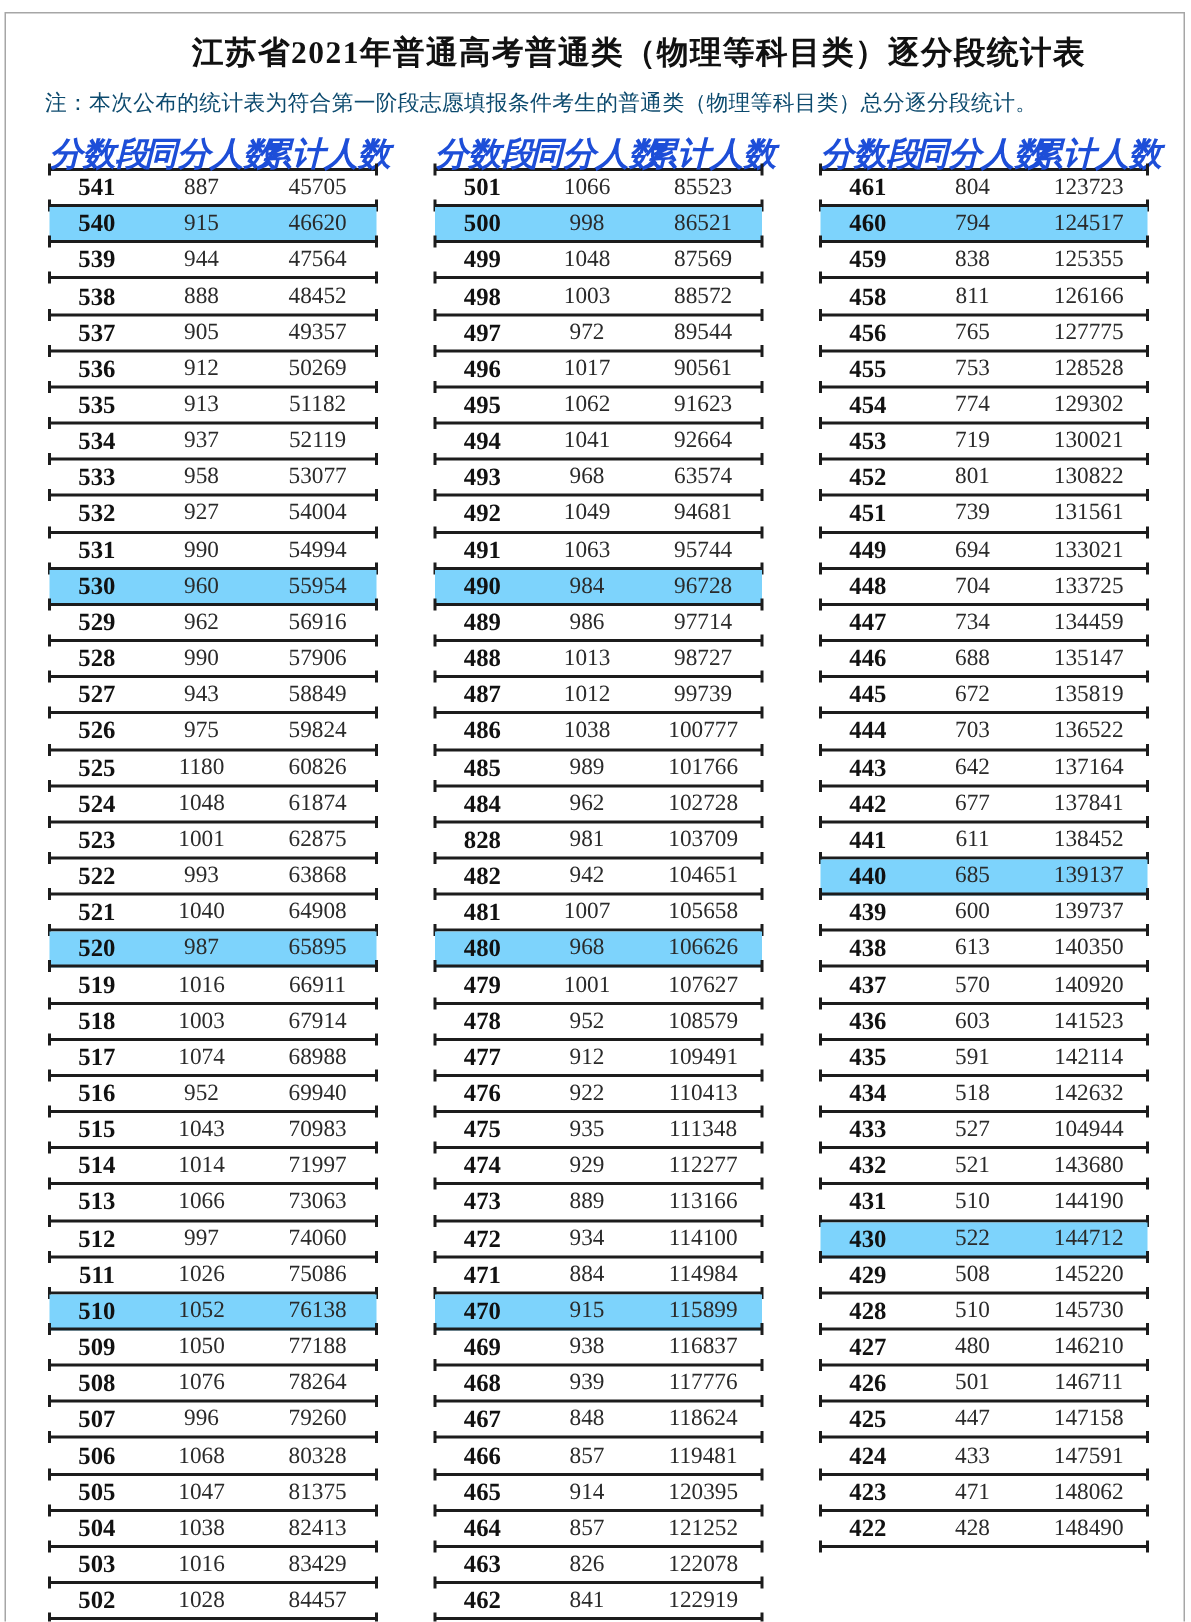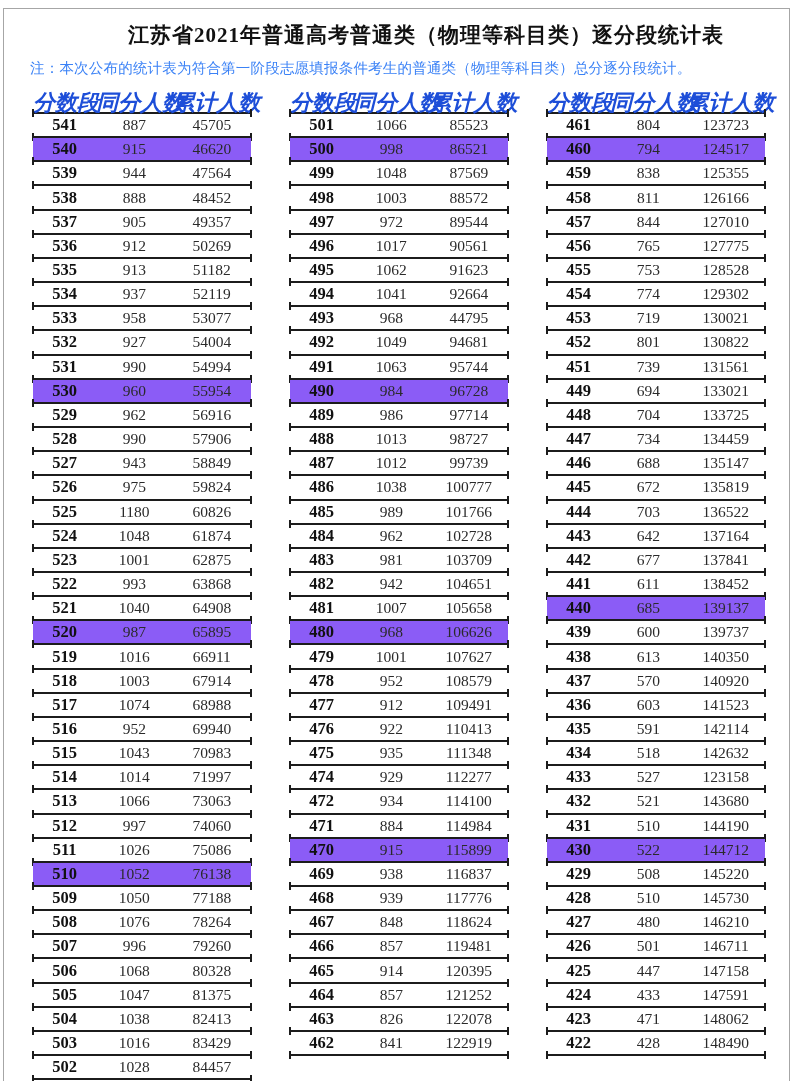--- a/index.html
+++ b/index.html
@@ -36,21 +36,21 @@
     letter-spacing: 1px;
     color: #111;
     padding-left: 29px;
   }
   .note {
     position: absolute;
     top: 59px;
     left: 30px;
     width: 740px;
     font-size: 14.5px;
-    color: #3b82f6;
+    color: #0c4a6e;
     letter-spacing: 0.2px;
   }
   .tables-area {
     position: absolute;
     top: 88px;
     left: 33px;
     width: 732px;
     display: flex;
     justify-content: space-between;
   }
@@ -75,21 +75,21 @@
     display: grid;
     grid-template-columns: 29% 35% 36%;
     align-items: center;
     height: 24.17px;
     box-sizing: border-box;
     border-bottom: 2px solid #1c1c1c;
     position: relative;
     font-size: 15.5px;
     color: #2a2a2a;
   }
-  .row.shaded { background: #8b5cf6; }
+  .row.shaded { background: #7dd3fc; }
   .row span { text-align: center; }
   .row .score {
     font-weight: bold;
     font-size: 16.5px;
     color: #111;
   }
   
   .row::before, .row::after, .head::before, .head::after {
     content: "";
     position: absolute;
@@ -359,21 +359,21 @@
         <span>91623</span>
       </div>
       <div class="row">
         <span class="score">494</span>
         <span>1041</span>
         <span>92664</span>
       </div>
       <div class="row">
         <span class="score">493</span>
         <span>968</span>
-        <span>44795</span>
+        <span>63574</span>
       </div>
       <div class="row">
         <span class="score">492</span>
         <span>1049</span>
         <span>94681</span>
       </div>
       <div class="row">
         <span class="score">491</span>
         <span>1063</span>
         <span>95744</span>
@@ -407,21 +407,21 @@
         <span class="score">485</span>
         <span>989</span>
         <span>101766</span>
       </div>
       <div class="row">
         <span class="score">484</span>
         <span>962</span>
         <span>102728</span>
       </div>
       <div class="row">
-        <span class="score">483</span>
+        <span class="score">828</span>
         <span>981</span>
         <span>103709</span>
       </div>
       <div class="row">
         <span class="score">482</span>
         <span>942</span>
         <span>104651</span>
       </div>
       <div class="row">
         <span class="score">481</span>
@@ -455,20 +455,25 @@
       </div>
       <div class="row">
         <span class="score">475</span>
         <span>935</span>
         <span>111348</span>
       </div>
       <div class="row">
         <span class="score">474</span>
         <span>929</span>
         <span>112277</span>
+      </div>
+      <div class="row">
+        <span class="score">473</span>
+        <span>889</span>
+        <span>113166</span>
       </div>
       <div class="row">
         <span class="score">472</span>
         <span>934</span>
         <span>114100</span>
       </div>
       <div class="row">
         <span class="score">471</span>
         <span>884</span>
         <span>114984</span>
@@ -539,25 +544,20 @@
         <span class="score">459</span>
         <span>838</span>
         <span>125355</span>
       </div>
       <div class="row">
         <span class="score">458</span>
         <span>811</span>
         <span>126166</span>
       </div>
       <div class="row">
-        <span class="score">457</span>
-        <span>844</span>
-        <span>127010</span>
-      </div>
-      <div class="row">
         <span class="score">456</span>
         <span>765</span>
         <span>127775</span>
       </div>
       <div class="row">
         <span class="score">455</span>
         <span>753</span>
         <span>128528</span>
       </div>
       <div class="row">
@@ -656,21 +656,21 @@
         <span>142114</span>
       </div>
       <div class="row">
         <span class="score">434</span>
         <span>518</span>
         <span>142632</span>
       </div>
       <div class="row">
         <span class="score">433</span>
         <span>527</span>
-        <span>123158</span>
+        <span>104944</span>
       </div>
       <div class="row">
         <span class="score">432</span>
         <span>521</span>
         <span>143680</span>
       </div>
       <div class="row">
         <span class="score">431</span>
         <span>510</span>
         <span>144190</span>

